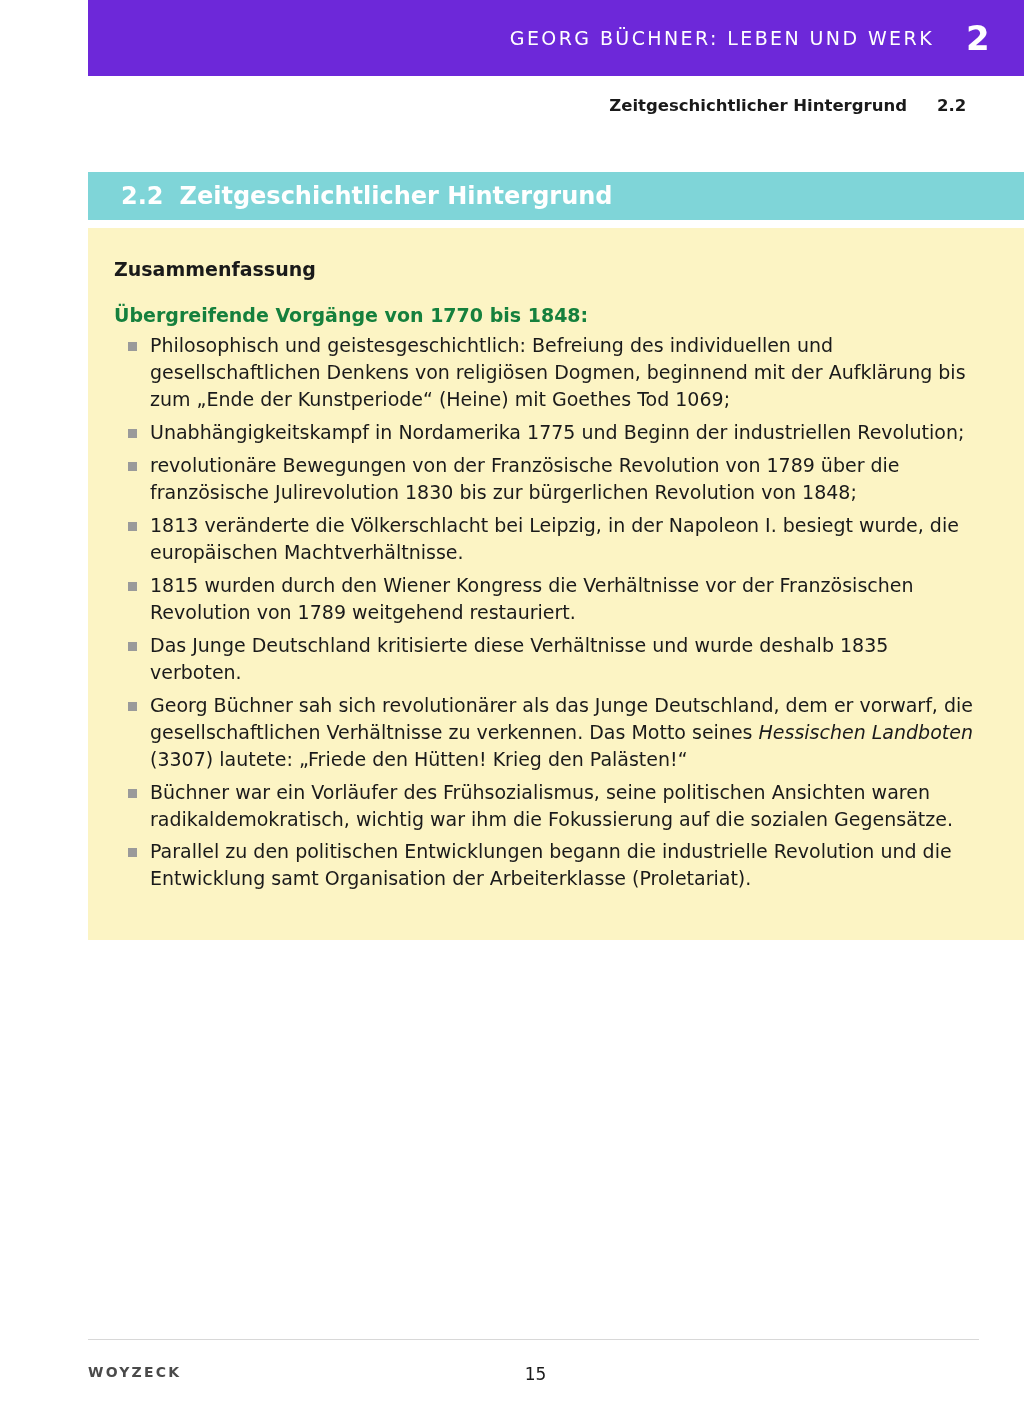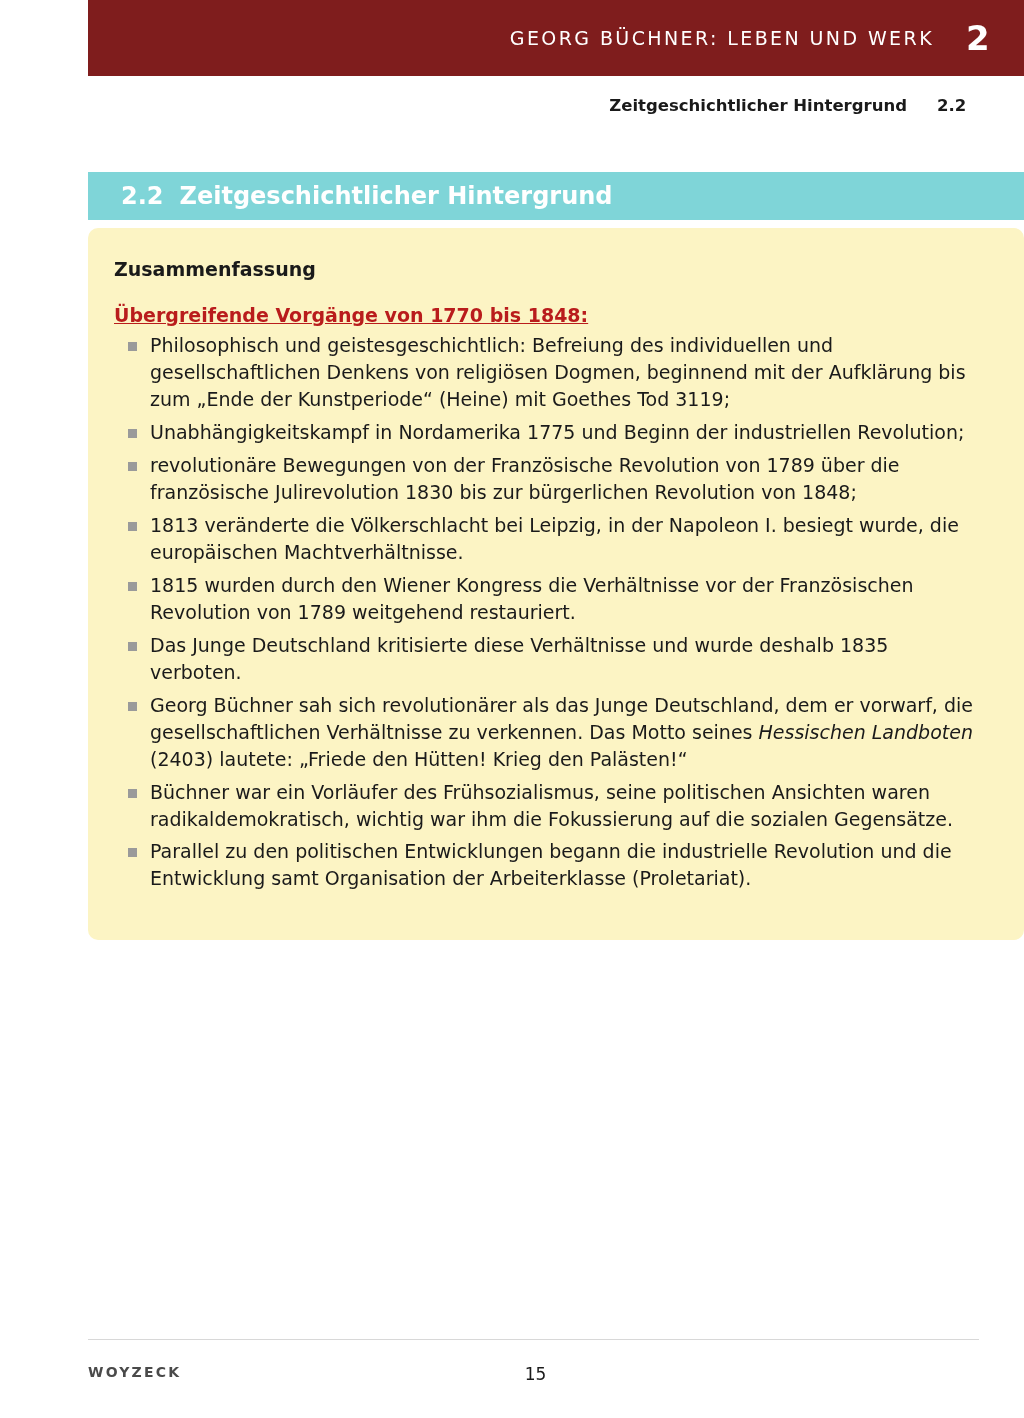--- a/index.html
+++ b/index.html
@@ -16,21 +16,21 @@
     overflow: hidden;
   }
 
   
   .header-band {
     position: absolute;
     top: 0;
     left: 88px;
     right: 0;
     height: 76px;
-    background: #7f1d1d;
+    background: #6d28d9;
     display: flex;
     align-items: center;
     justify-content: flex-end;
   }
   .header-title {
     font-size: 19px;
     letter-spacing: 2.4px;
     color: #ffffff;
     font-weight: 400;
     text-transform: uppercase;
@@ -94,34 +94,32 @@
 
   
   .summary-box {
     position: absolute;
     top: 228px;
     left: 88px;
     right: 0;
     background: #fcf4c4;
     box-sizing: border-box;
     padding: 22px 40px 42px 26px;
-    border-radius: 10px;
   }
   .box-label {
     font-size: 19px;
     font-weight: 700;
     color: #1a1a1a;
     margin: 8px 0 24px 0;
   }
   .block-heading {
     font-size: 19px;
     font-weight: 700;
-    color: #b91c1c;
+    color: #15803d;
     margin: 0 0 6px 0;
-    text-decoration: underline;
   }
   .block-heading.second {
     margin-top: 38px;
   }
   ul.bullets {
     list-style: none;
     margin: 0;
     padding: 0;
   }
   ul.bullets li {
@@ -194,30 +192,30 @@
 <div class="section-bar">
   <span class="sec-num">2.2</span>
   <span class="sec-title">Zeitgeschichtlicher Hintergrund</span>
 </div>
 
 <div class="summary-box">
   <div class="box-label">Zusammenfassung</div>
 
   <div class="block-heading">Übergreifende Vorgänge von 1770 bis 1848:</div>
   <ul class="bullets">
-    <li>Philosophisch und geistesgeschichtlich: Befreiung des individuellen und gesellschaftlichen Denkens von religiösen Dogmen, beginnend mit der Aufklärung bis zum „Ende der Kunstperiode“ (Heine) mit Goethes Tod 3119;</li>
+    <li>Philosophisch und geistesgeschichtlich: Befreiung des individuellen und gesellschaftlichen Denkens von religiösen Dogmen, beginnend mit der Aufklärung bis zum „Ende der Kunstperiode“ (Heine) mit Goethes Tod 1069;</li>
     <li>Unabhängigkeitskampf in Nordamerika 1775 und Beginn der industriellen Revolution;</li>
     <li>revolutionäre Bewegungen von der Französische Revolution von 1789 über die französische Julirevolution 1830 bis zur bürgerlichen Revolution von 1848;</li>
   </ul>
 
   <ul class="bullets">
     <li>1813 veränderte die Völkerschlacht bei Leipzig, in der Napoleon I. besiegt wurde, die europäischen Machtverhältnisse.</li>
     <li>1815 wurden durch den Wiener Kongress die Verhältnisse vor der Französischen Revolution von 1789 weitgehend restauriert.</li>
     <li>Das Junge Deutschland kritisierte diese Verhältnisse und wurde deshalb 1835 verboten.</li>
-    <li><span>Georg Büchner sah sich revolutionärer als das Junge Deutschland, dem er vorwarf, die gesellschaftlichen Verhältnisse zu verkennen. Das Motto seines </span><span class="ital">Hessischen Landboten</span><span> (2403) lautete: „Friede den Hütten! Krieg den Palästen!“</span></li>
+    <li><span>Georg Büchner sah sich revolutionärer als das Junge Deutschland, dem er vorwarf, die gesellschaftlichen Verhältnisse zu verkennen. Das Motto seines </span><span class="ital">Hessischen Landboten</span><span> (3307) lautete: „Friede den Hütten! Krieg den Palästen!“</span></li>
     <li>Büchner war ein Vorläufer des Frühsozialismus, seine politischen Ansichten waren radikaldemokratisch, wichtig war ihm die Fokussierung auf die sozialen Gegensätze.</li>
     <li>Parallel zu den politischen Entwicklungen begann die industrielle Revolution und die Entwicklung samt Organisation der Arbeiterklasse (Proletariat).</li>
   </ul>
 </div>
 
 <div class="footer-rule"></div>
 <div class="footer">
   <span class="footer-left">WOYZECK</span>
   <span class="footer-page">15</span>
 </div>

